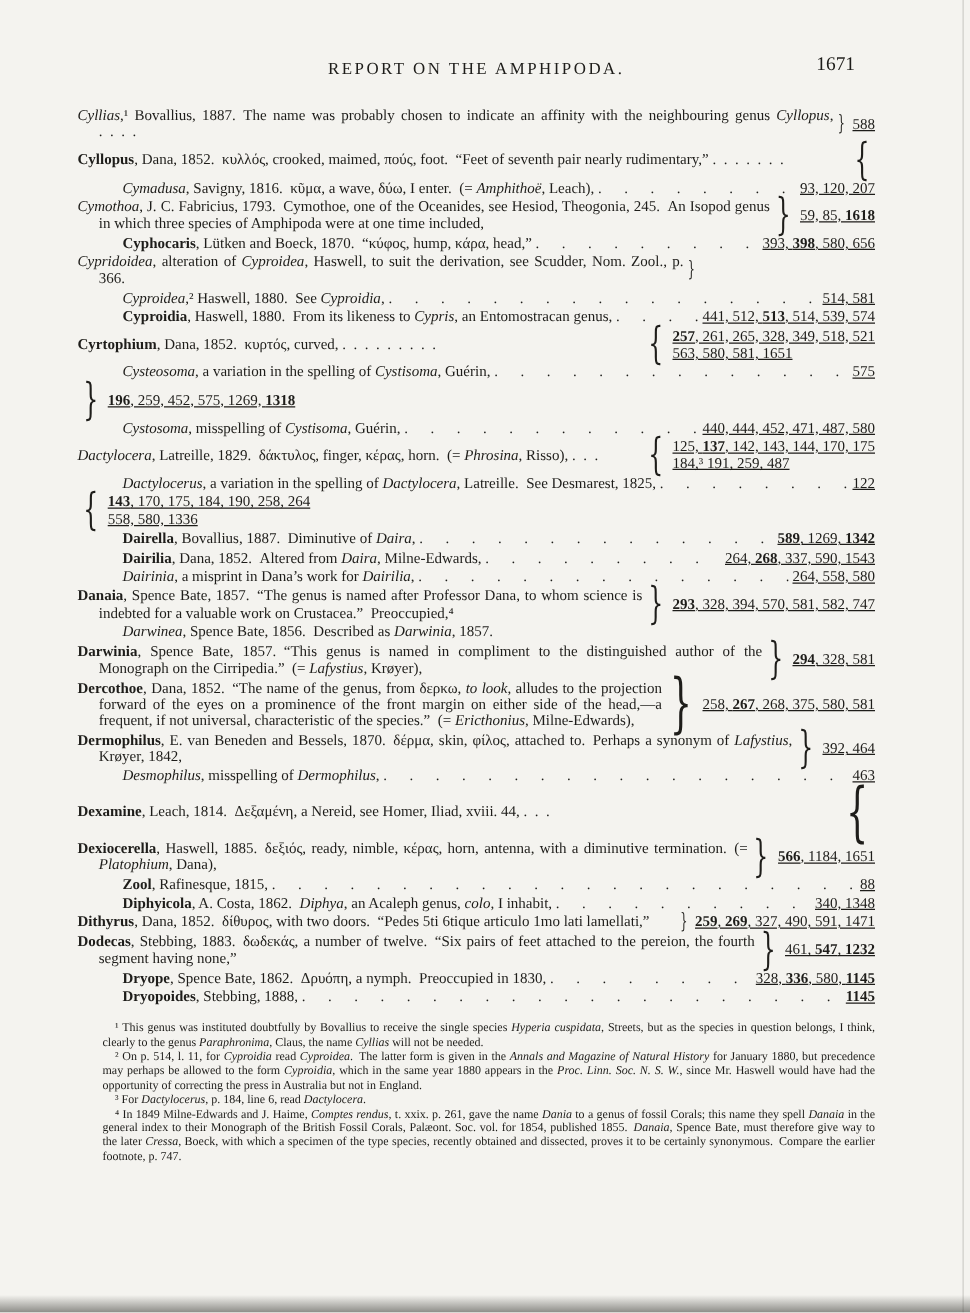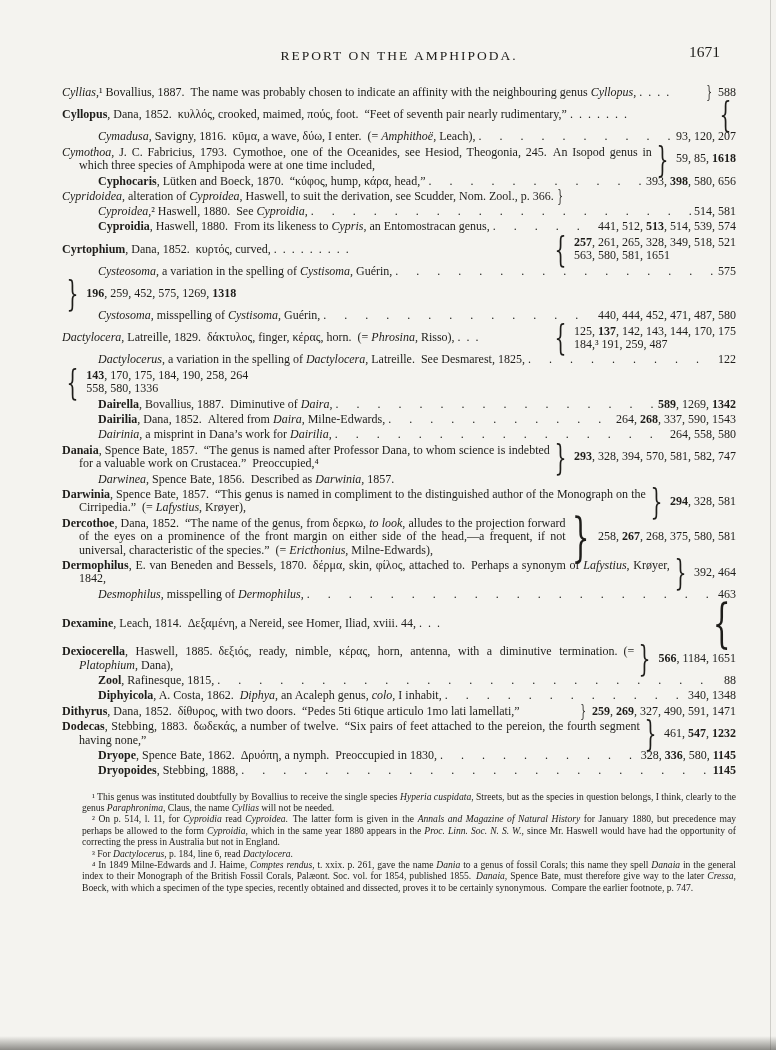--- a/index.html
+++ b/index.html
@@ -5,37 +5,37 @@
   * { margin:0; padding:0; box-sizing:border-box; }
   html, body { width:776px; }
   body {
     width:776px; height:1050px;
     background:#f4f3ef;
     color:#1e1d1a;
     font-family:"Liberation Serif","DejaVu Serif",serif;
     position:relative;
     overflow:hidden;
   }
-  .page { padding:46px 40px 0 62px; position:relative; }
+  .page { padding:46px 76px 0 62px; position:relative; }
   .running-head { position:relative; text-align:center; margin-bottom:22px; height:18px; }
   .head-title { display:inline-block; font-size:13.5px; letter-spacing:2px; font-weight:400; }
   .head-page { position:absolute; right:16px; top:-3px; font-size:15.5px; }
   .entries { font-size:12px; line-height:13.3px; }
   .entry { display:flex; align-items:center; margin-bottom:2px; }
   .entry.nobrace { align-items:baseline; }
   .etext { flex:1 1 auto; min-width:0; text-align:justify; padding-left:17px; text-indent:-17px; }
   .entry.nobrace .etext { flex:0 1 auto; text-align:left;margin-left:36px; }
   .entry.nopages .etext { flex:0 1 auto; max-width:76%; }
   .leader { flex:1 1 0; min-width:8px; overflow:hidden; white-space:pre; padding:0 3px; color:#1e1d1a; }
   .brace {
     flex:0 0 auto; display:inline-block; margin:0 2px;
     font-family:"DejaVu Serif",serif; font-weight:400;
     transform:scaleY(1.3) scaleX(0.7); transform-origin:center;
   }
-  .epages { flex:0 0 auto; white-space:nowrap; text-align:right; padding-left:3px; }
+  .epages { flex:0 0 auto; white-space:nowrap; text-align:right; padding-left:3px;text-decoration:underline; }
   .epages.multi { text-align:left; }
   .pline { white-space:nowrap; }
   .footnotes { margin-top:13px; font-size:9.6px; line-height:11.4px; }
   .fnote { text-align:justify; text-indent:10px;margin-left:20px; }
   b { font-weight:700; }
   .scan-right { position:absolute; right:5px; top:0; bottom:0; width:1px; background:rgba(110,110,105,0.28); }
   .scan-bottom {
     position:absolute; left:0; right:0; bottom:0; height:14px;
     background:linear-gradient(to bottom, rgba(90,90,85,0), rgba(55,55,50,0.55));
   }

